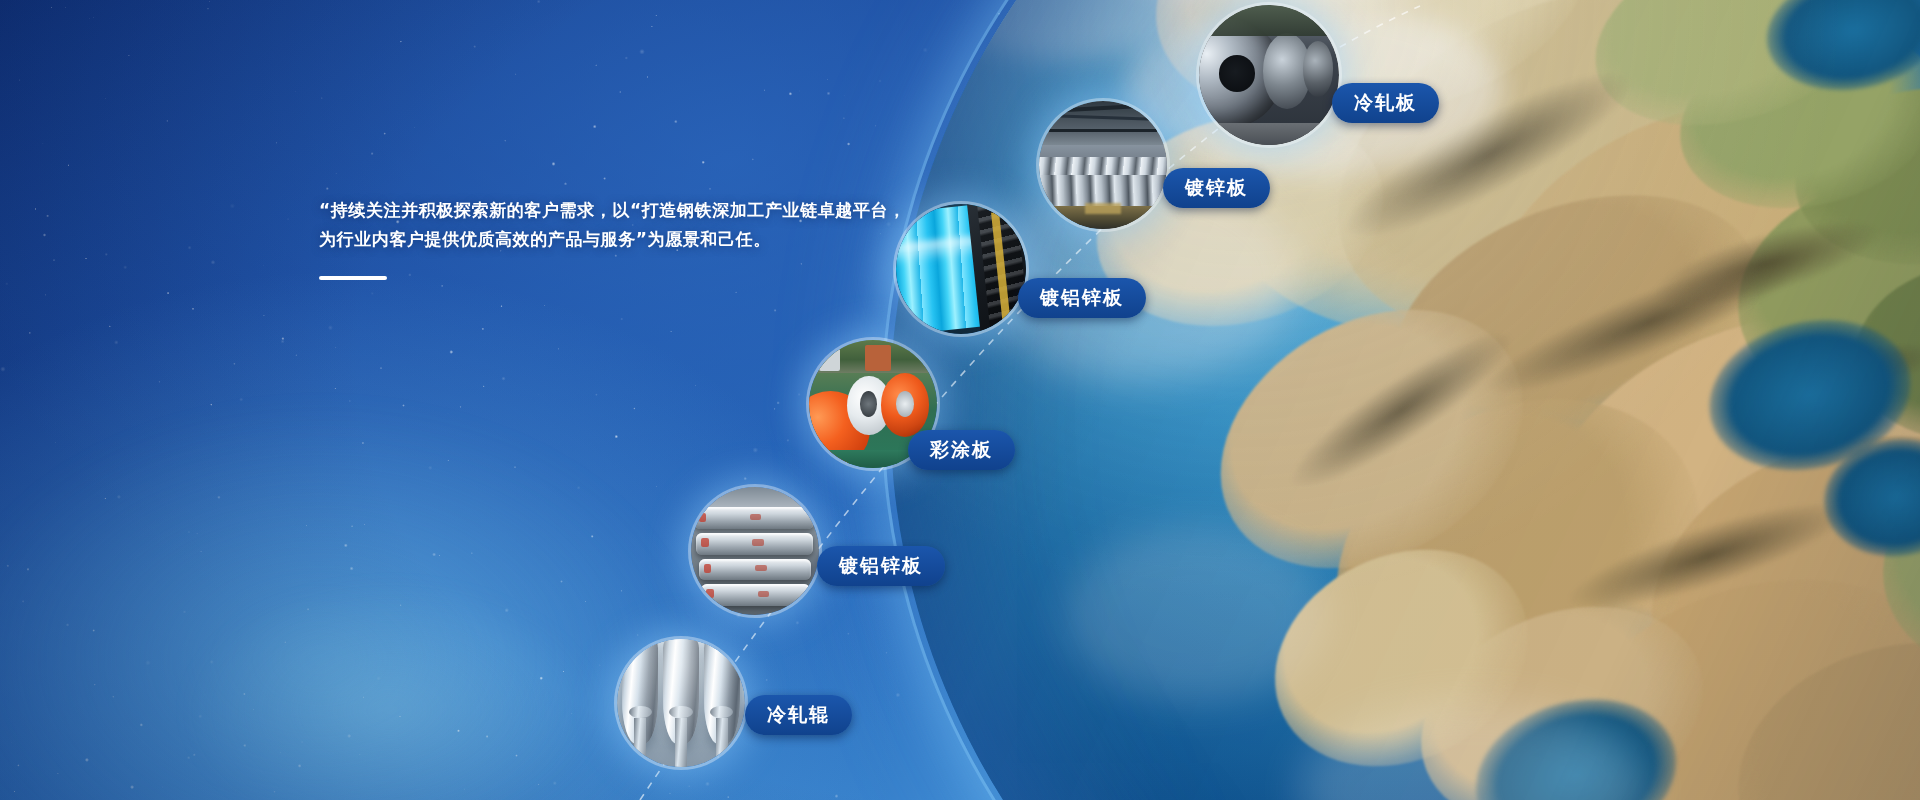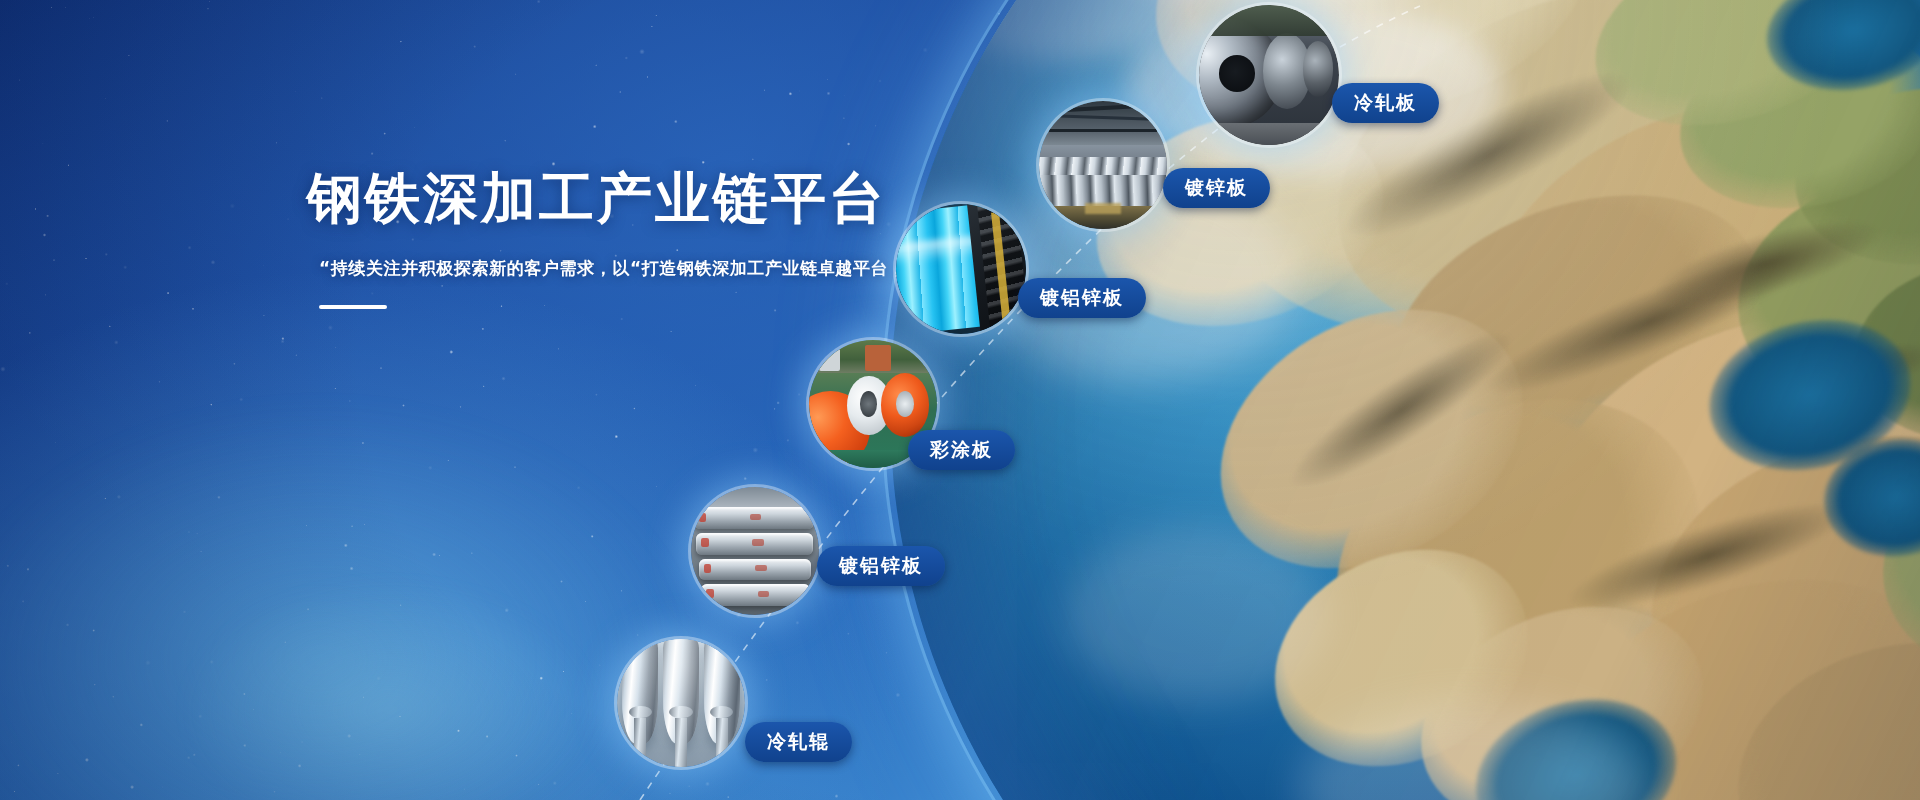--- a/index.html
+++ b/index.html
@@ -164,23 +164,23 @@
     <div class="earth-atmo"></div>
     <div class="earth-shade"></div>
   </div>
   <div class="earth-rim" style="position:absolute;left:884px;top:-326px;width:1472px;height:1472px;"></div>
 
   <svg class="connector" viewBox="0 0 1920 800">
     <path d="M 640 800 C 760 620, 900 430, 1060 270 C 1180 148, 1300 60, 1420 6" fill="none" stroke="rgba(255,255,255,.62)" stroke-width="1.6" stroke-dasharray="7 7"></path>
   </svg>
 
   <div class="copy">
-    <h1 class="headline">钢铁深加工产业链平台</h1>
     <p class="sub">
       <span>“持续关注并积极探索新的客户需求，以“打造钢铁深加工产业链卓越平台，</span>
+      <span class="l2">为行业内客户提供优质高效的产品与服务”为愿景和己任。</span>
     </p>
     <div class="rule"></div>
   </div>
 
   <div class="node">
     <div class="thumb" style="left:1199px;top:5px;width:140px;height:140px;">
       <div class="inner" id="p0">
 <div style="position:absolute;inset:0;background:linear-gradient(180deg,#6d7680 0%,#3c434c 38%,#2a3038 100%);"></div>
 <div style="position:absolute;left:-18%;top:10%;width:78%;height:78%;border-radius:50%;background:radial-gradient(circle at 30% 32%,#e6ecf2 0%,#aab4be 22%,#5d656f 58%,#2c3views 100%);background:radial-gradient(circle at 30% 32%,#e9eff4 0%,#b0bac4 24%,#646c76 60%,#2b3139 100%);box-shadow:inset -8px -6px 18px rgba(0,0,0,.5);"></div>
 <div style="position:absolute;left:14%;top:36%;width:26%;height:26%;border-radius:50%;background:radial-gradient(circle at 45% 45%,#171b20 0%,#0d1014 70%);"></div>
@@ -295,16 +295,16 @@
 <div style="position:absolute;left:68%;top:-4%;width:28%;height:86%;border-radius:14px 14px 40% 40%;
   background:linear-gradient(95deg,#6c7884 0%,#c9d6e1 16%,#ffffff 30%,#d4e0ea 46%,#8b97a3 66%,#5c6773 84%,#97a3ae 100%);
   box-shadow:0 6px 14px rgba(20,40,60,.35);"></div>
 <div style="position:absolute;left:73%;top:52%;width:18%;height:10%;border-radius:50%;
   background:linear-gradient(95deg,#6a7682 0%,#e3ecf3 40%,#8d99a5 100%);"></div>
 <div style="position:absolute;left:77%;top:62%;width:10%;height:40%;
   background:linear-gradient(95deg,#707c88 0%,#dce6ee 40%,#7d8995 100%);"></div>
 <div style="position:absolute;inset:0;background:radial-gradient(ellipse at 50% 20%, rgba(255,255,255,.35) 0%, rgba(255,255,255,0) 60%);"></div>
         </div>
     </div>
-    <div class="lbl" style="left:745px;top:722px;text-align:center;">冷轧辊</div>
+    <div class="lbl" style="left:745px;top:695px;text-align:center;">冷轧辊</div>
   </div>
 
 </div>
 
 </body></html>

